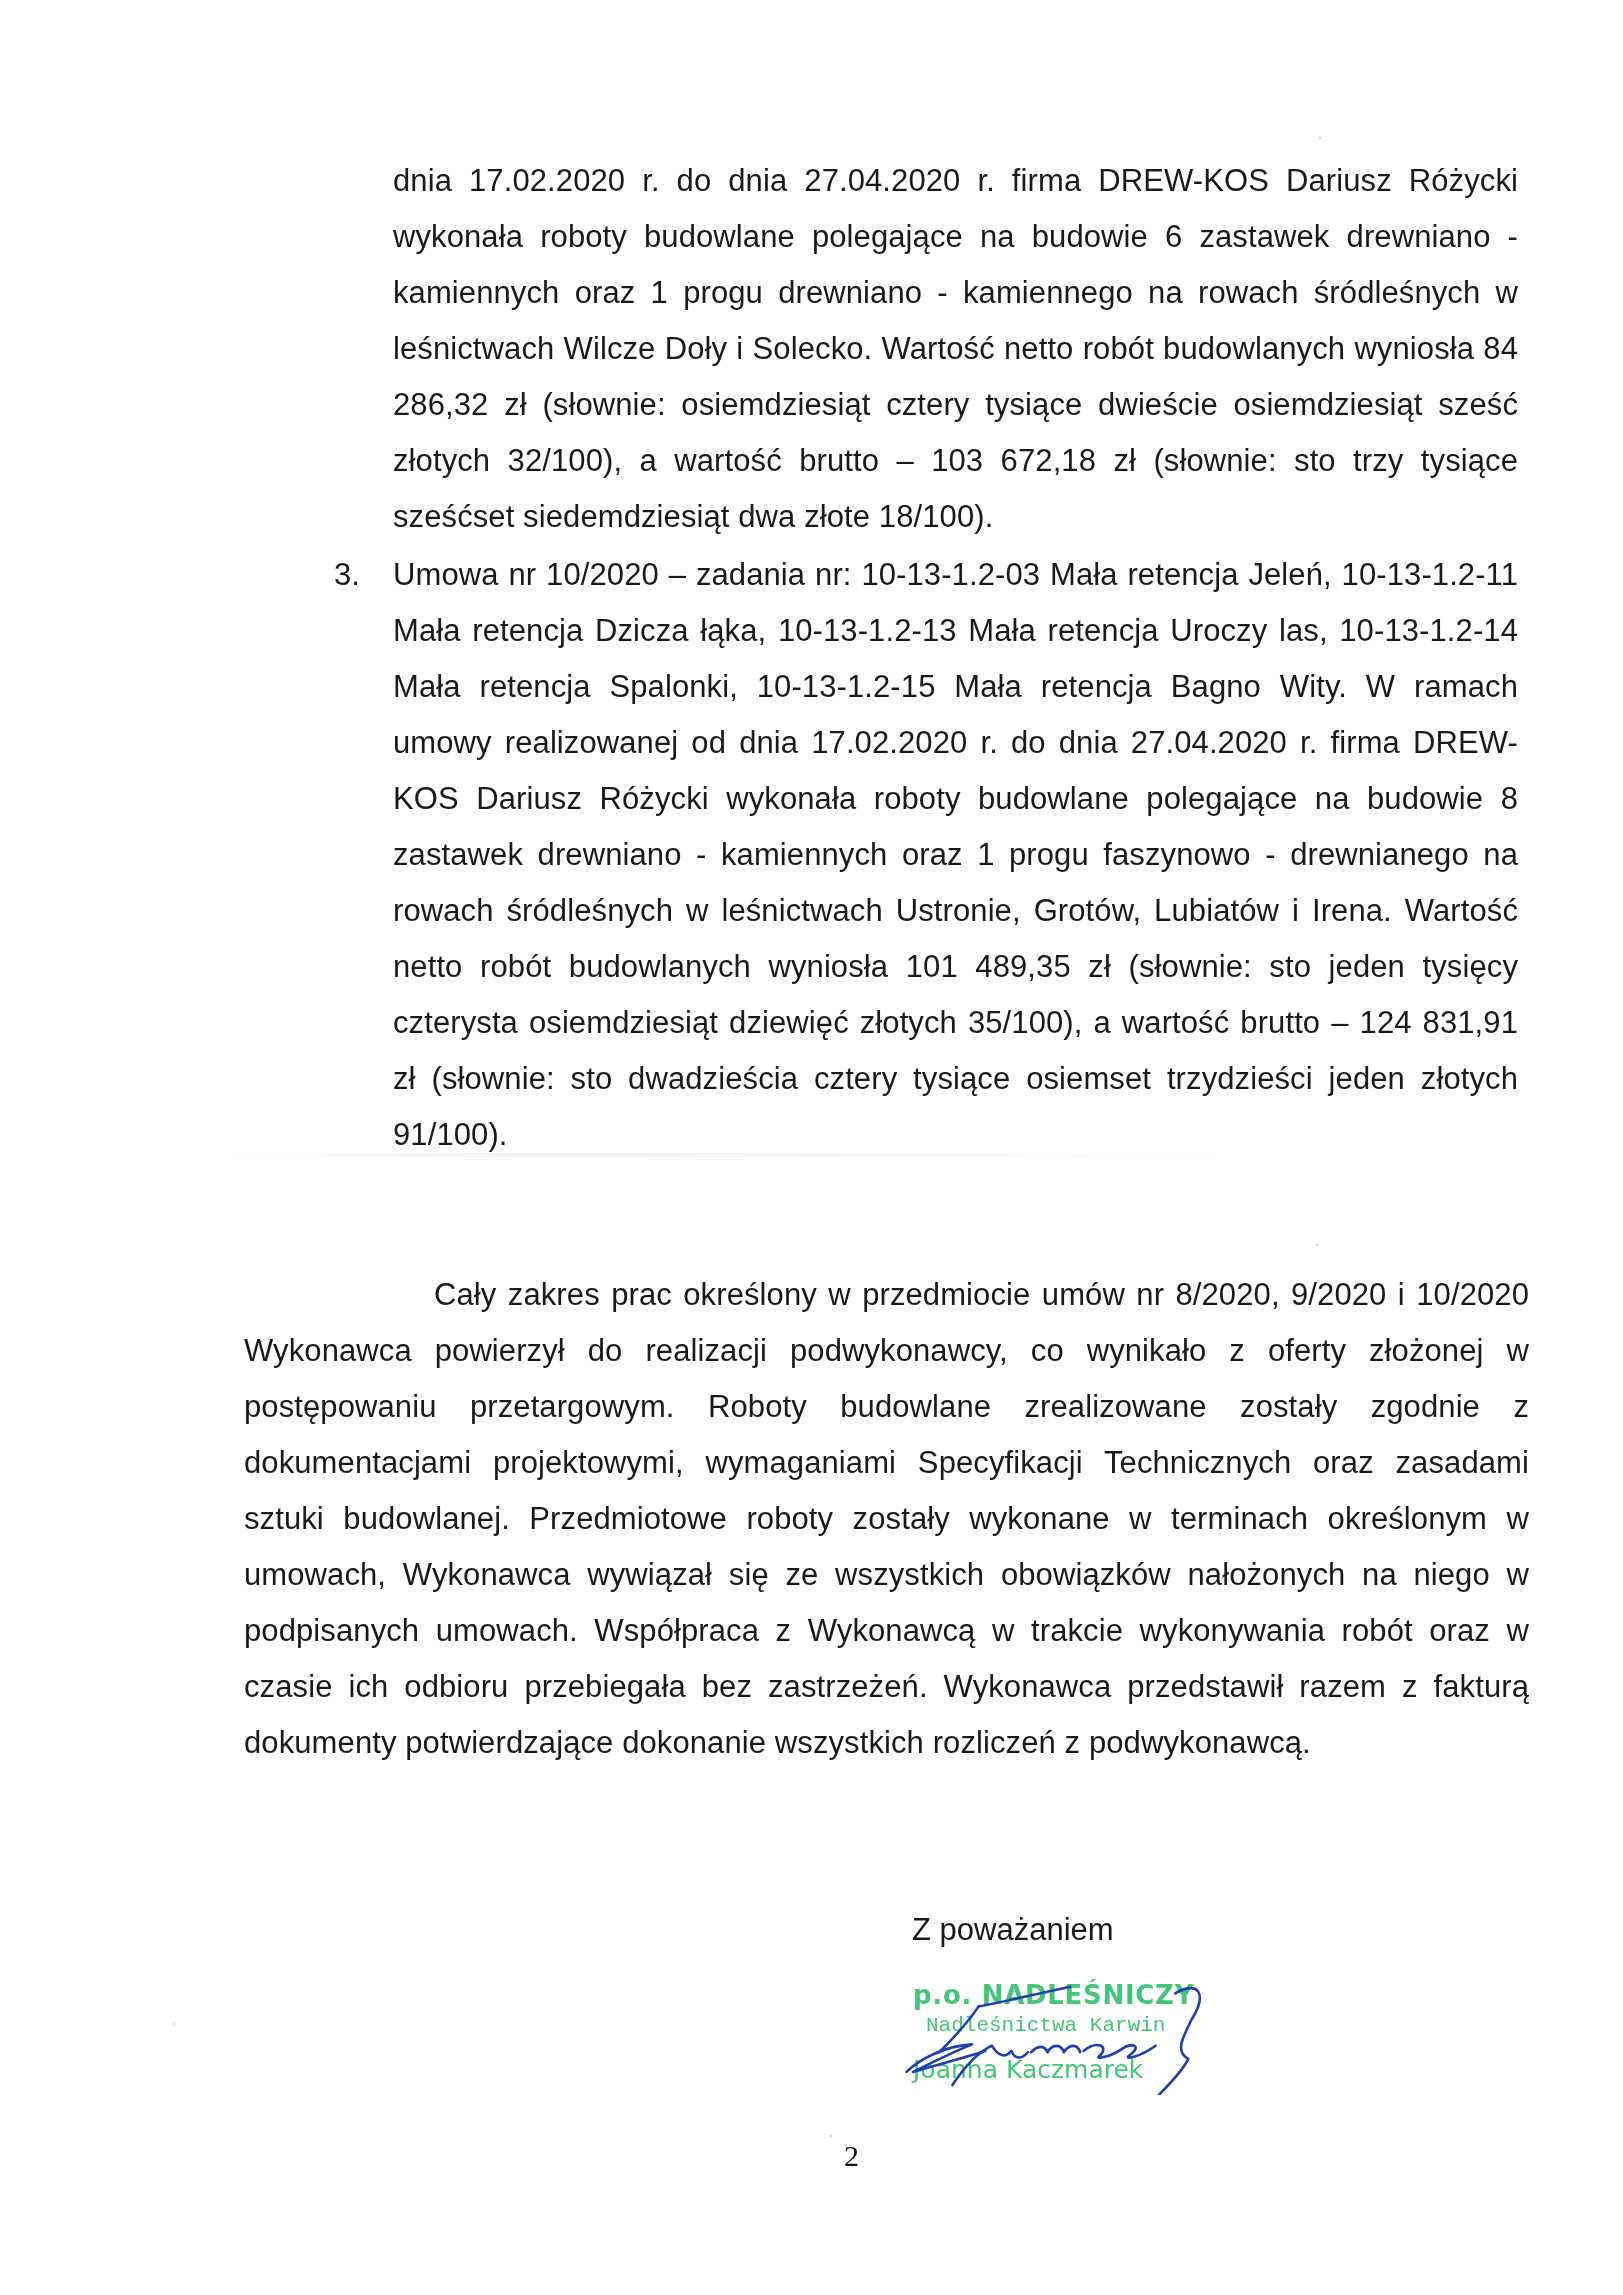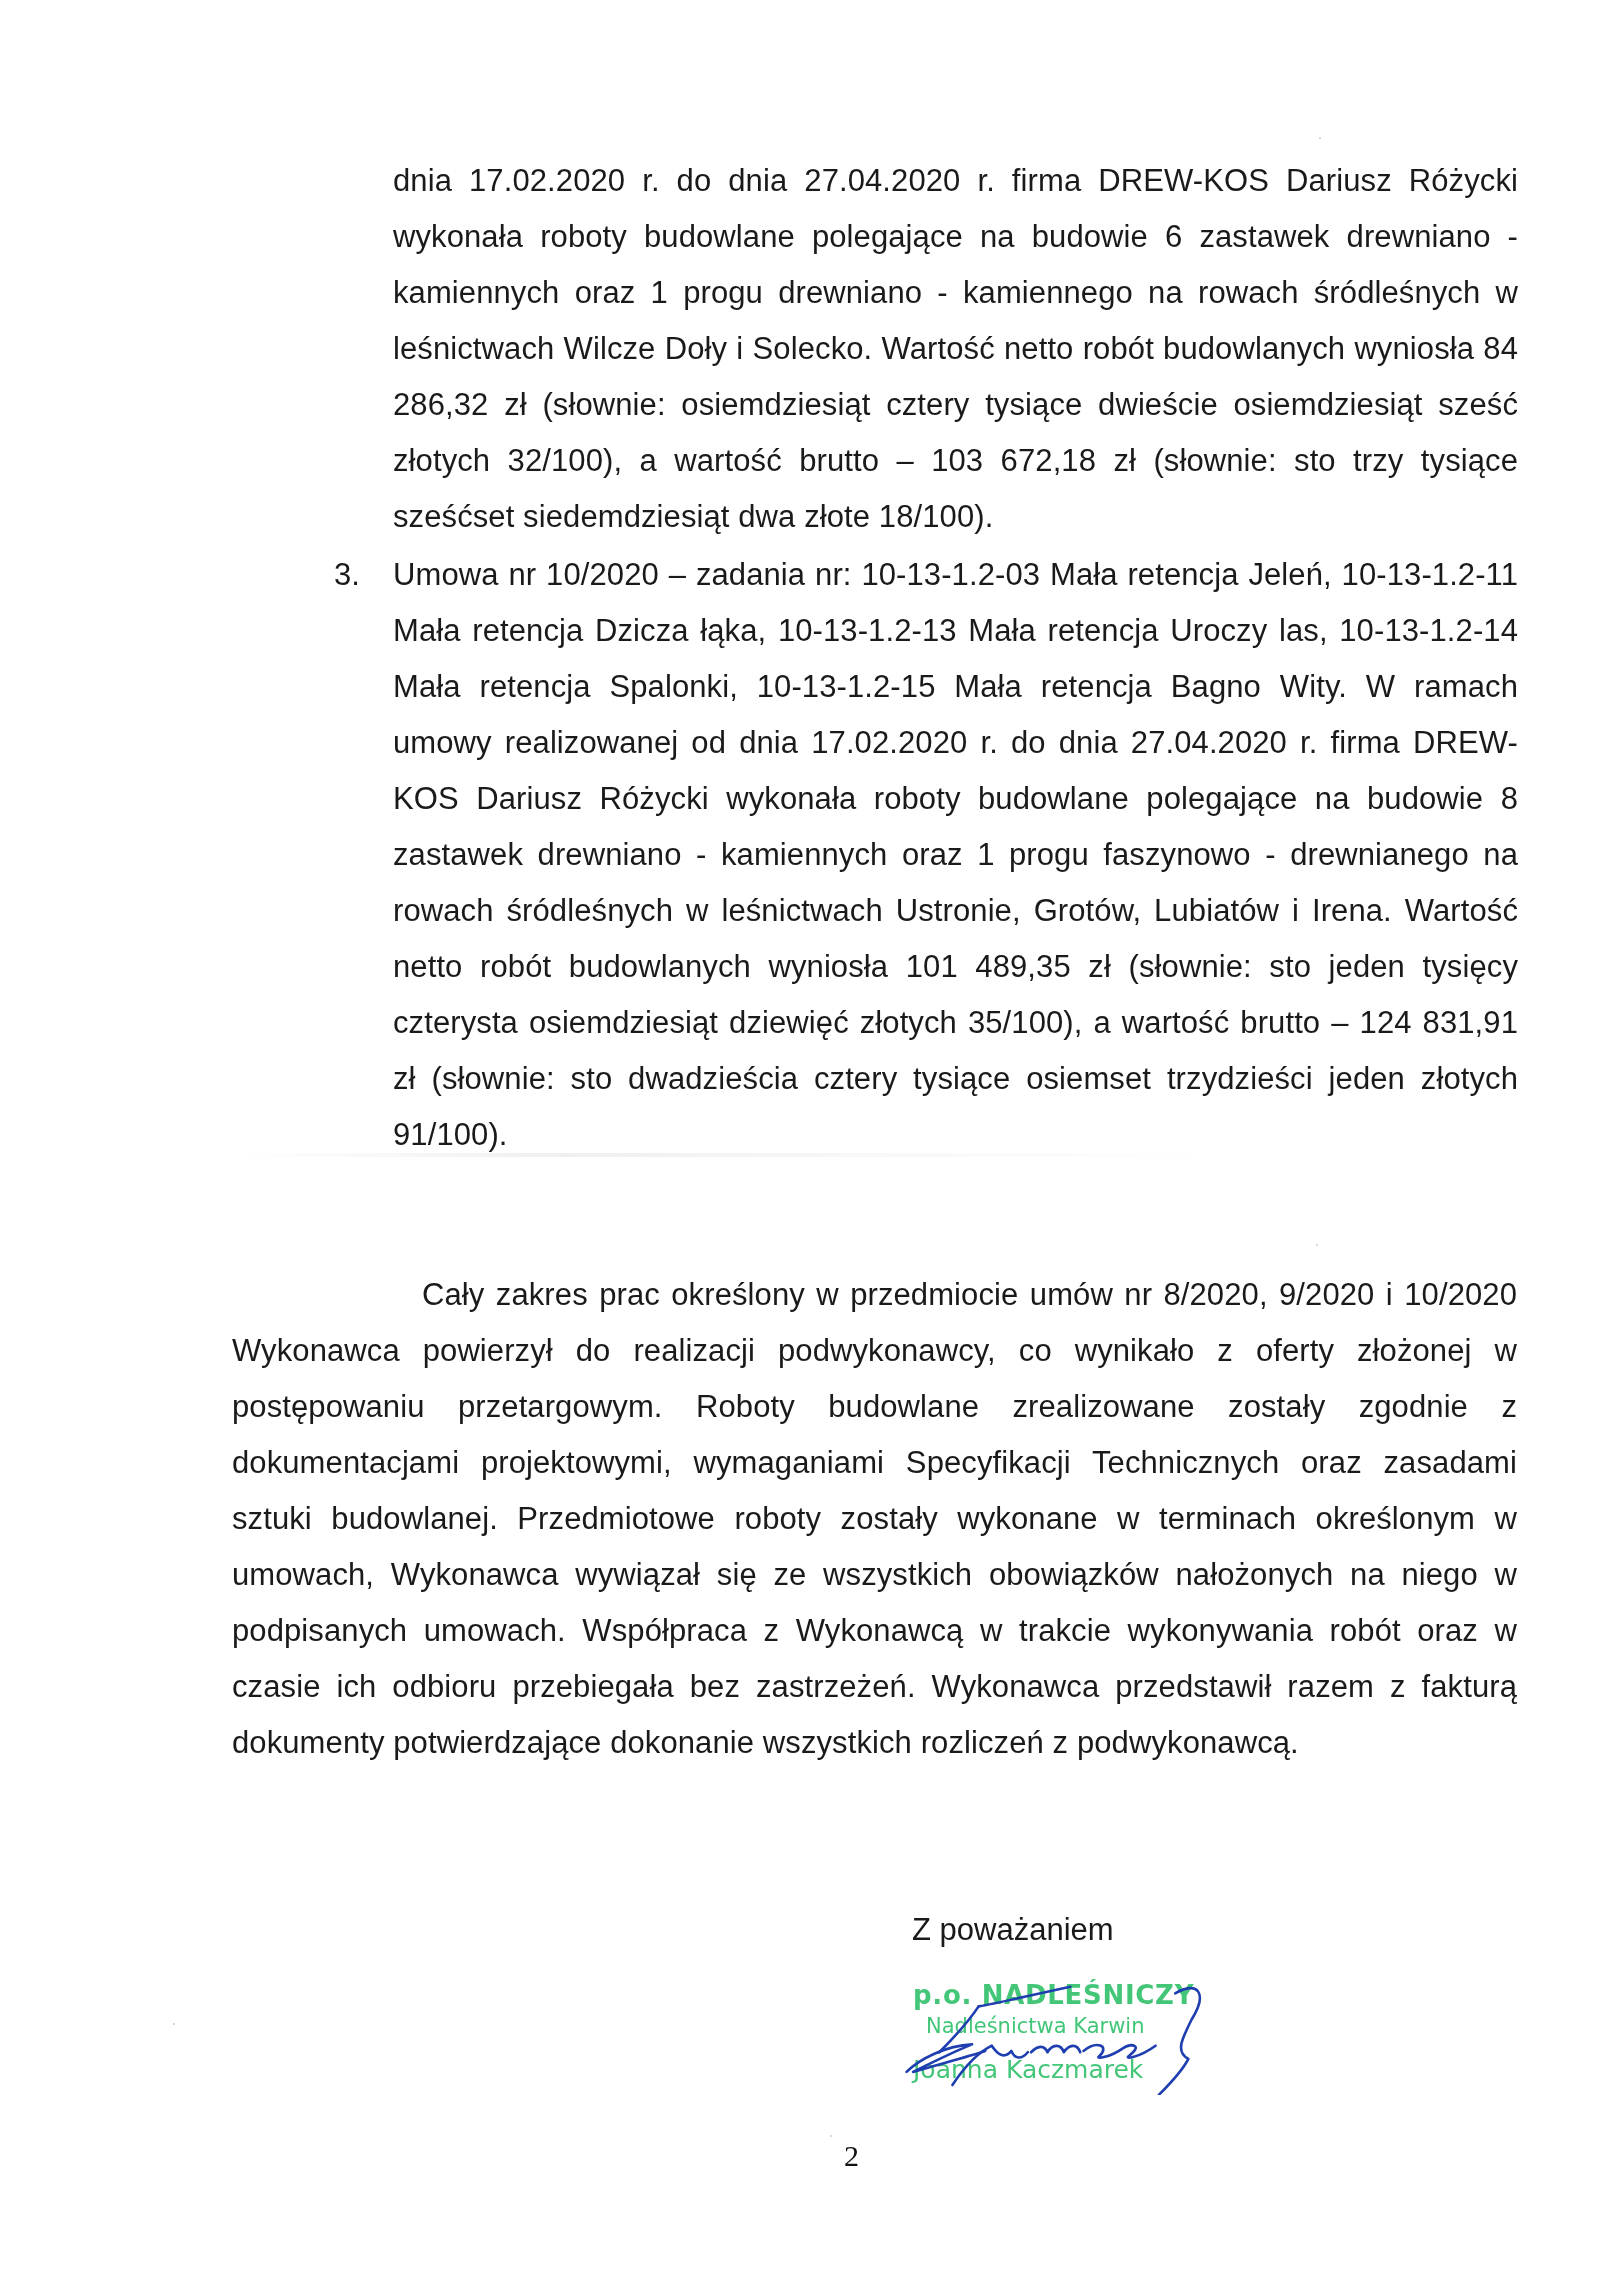--- a/index.html
+++ b/index.html
@@ -39,21 +39,21 @@
       left: 393px;
       top: 547px;
       width: 1125px;
     }
     .list-num {
       position: absolute;
       left: -59px;
       top: 0;
     }
     .para-block {
-      left: 232px;
+      left: 244px;
       top: 1267px;
       width: 1285px;
       text-indent: 190px;
     }
     .closing {
       position: absolute;
       left: 912px;
       top: 1910px;
       font-size: 31px;
       line-height: 39px;
@@ -76,20 +76,21 @@
       left: 13px;
       top: 0px;
       font-size: 26px;
       font-weight: bold;
       letter-spacing: 0.7px;
     }
     .stamp-org {
       left: 26px;
       top: 34px;
       font-size: 21px;
+      font-family: Liberation Mono, monospace;
     }
     .stamp-name {
       left: 13px;
       top: 75px;
       font-size: 25px;
     }
     .signature {
       position: absolute;
       left: 0; top: 0;
       width: 308px;

